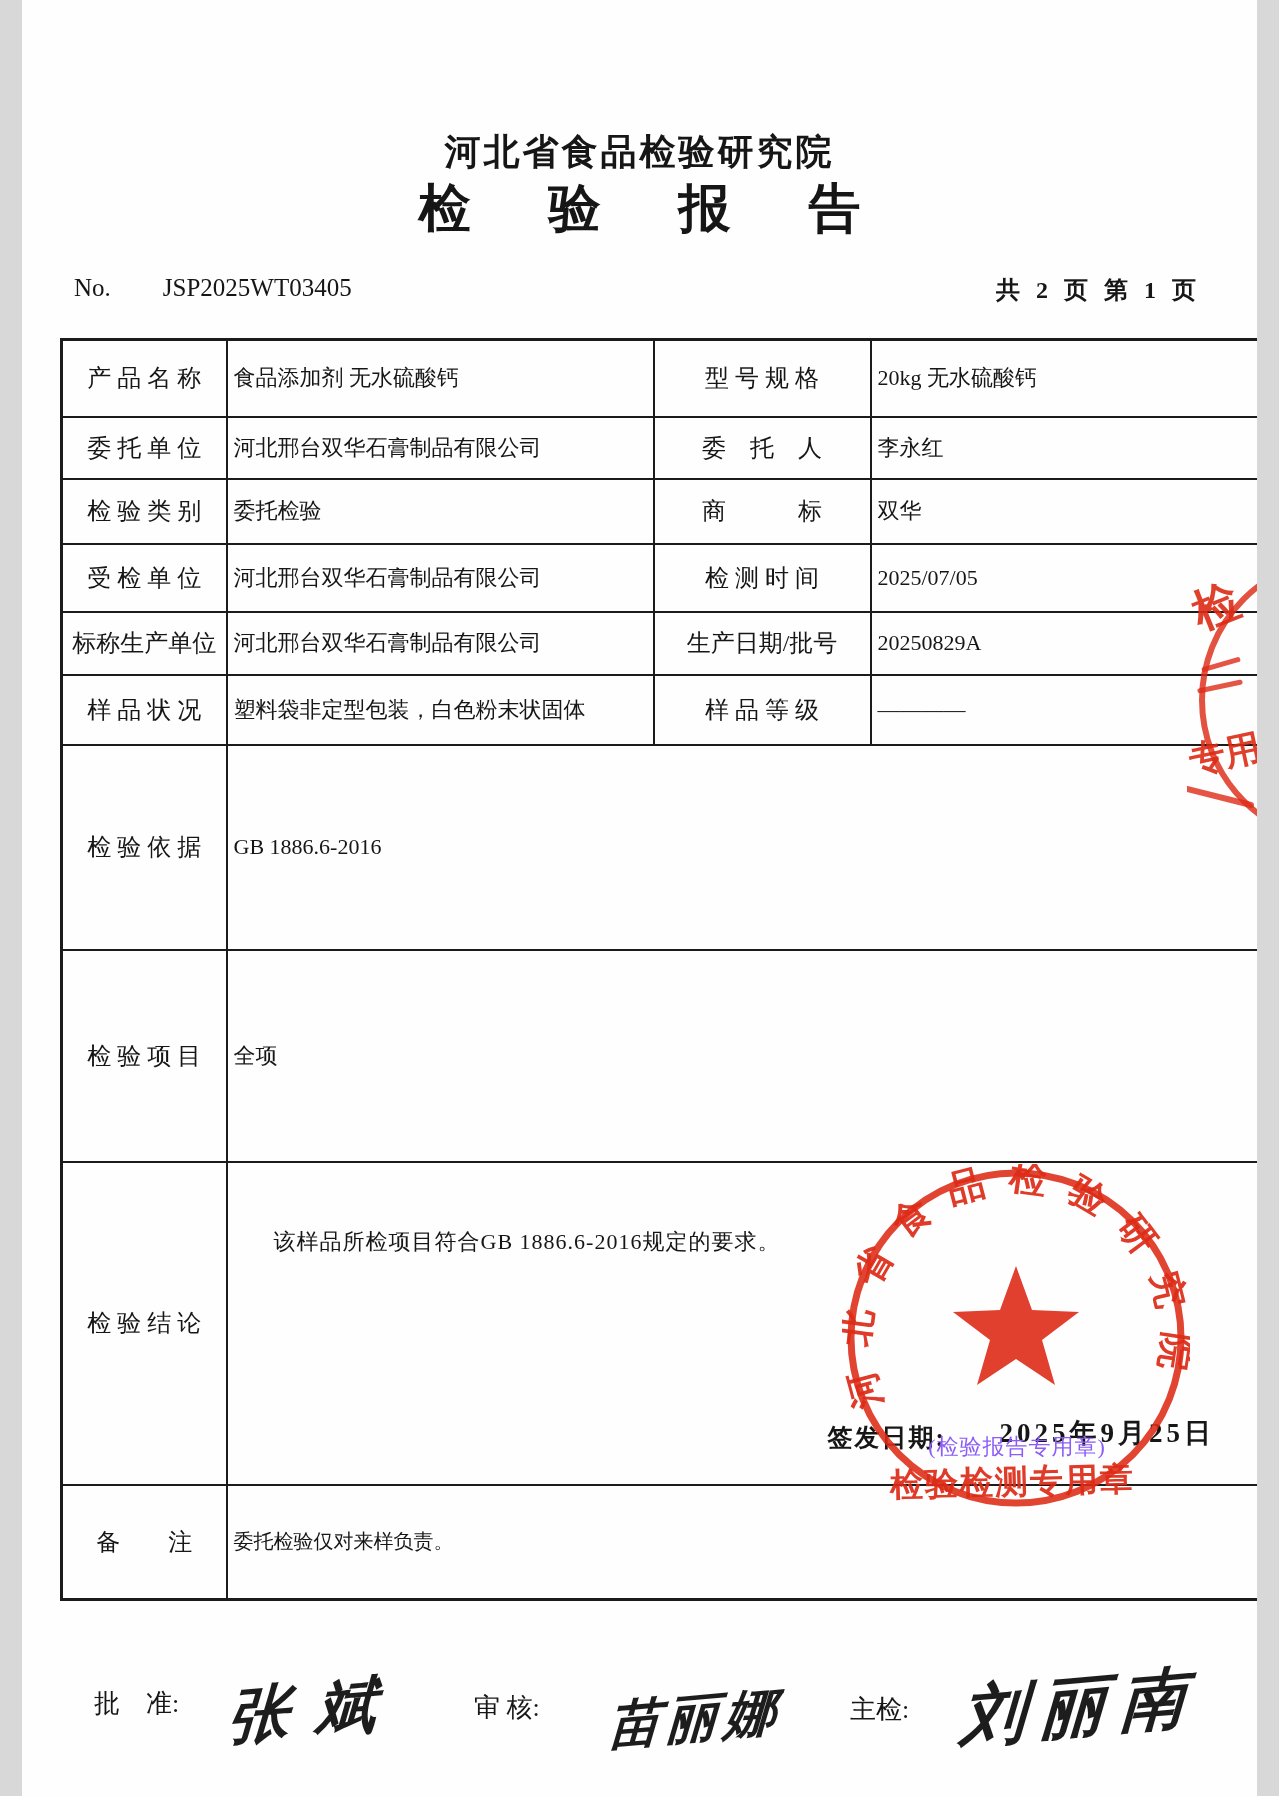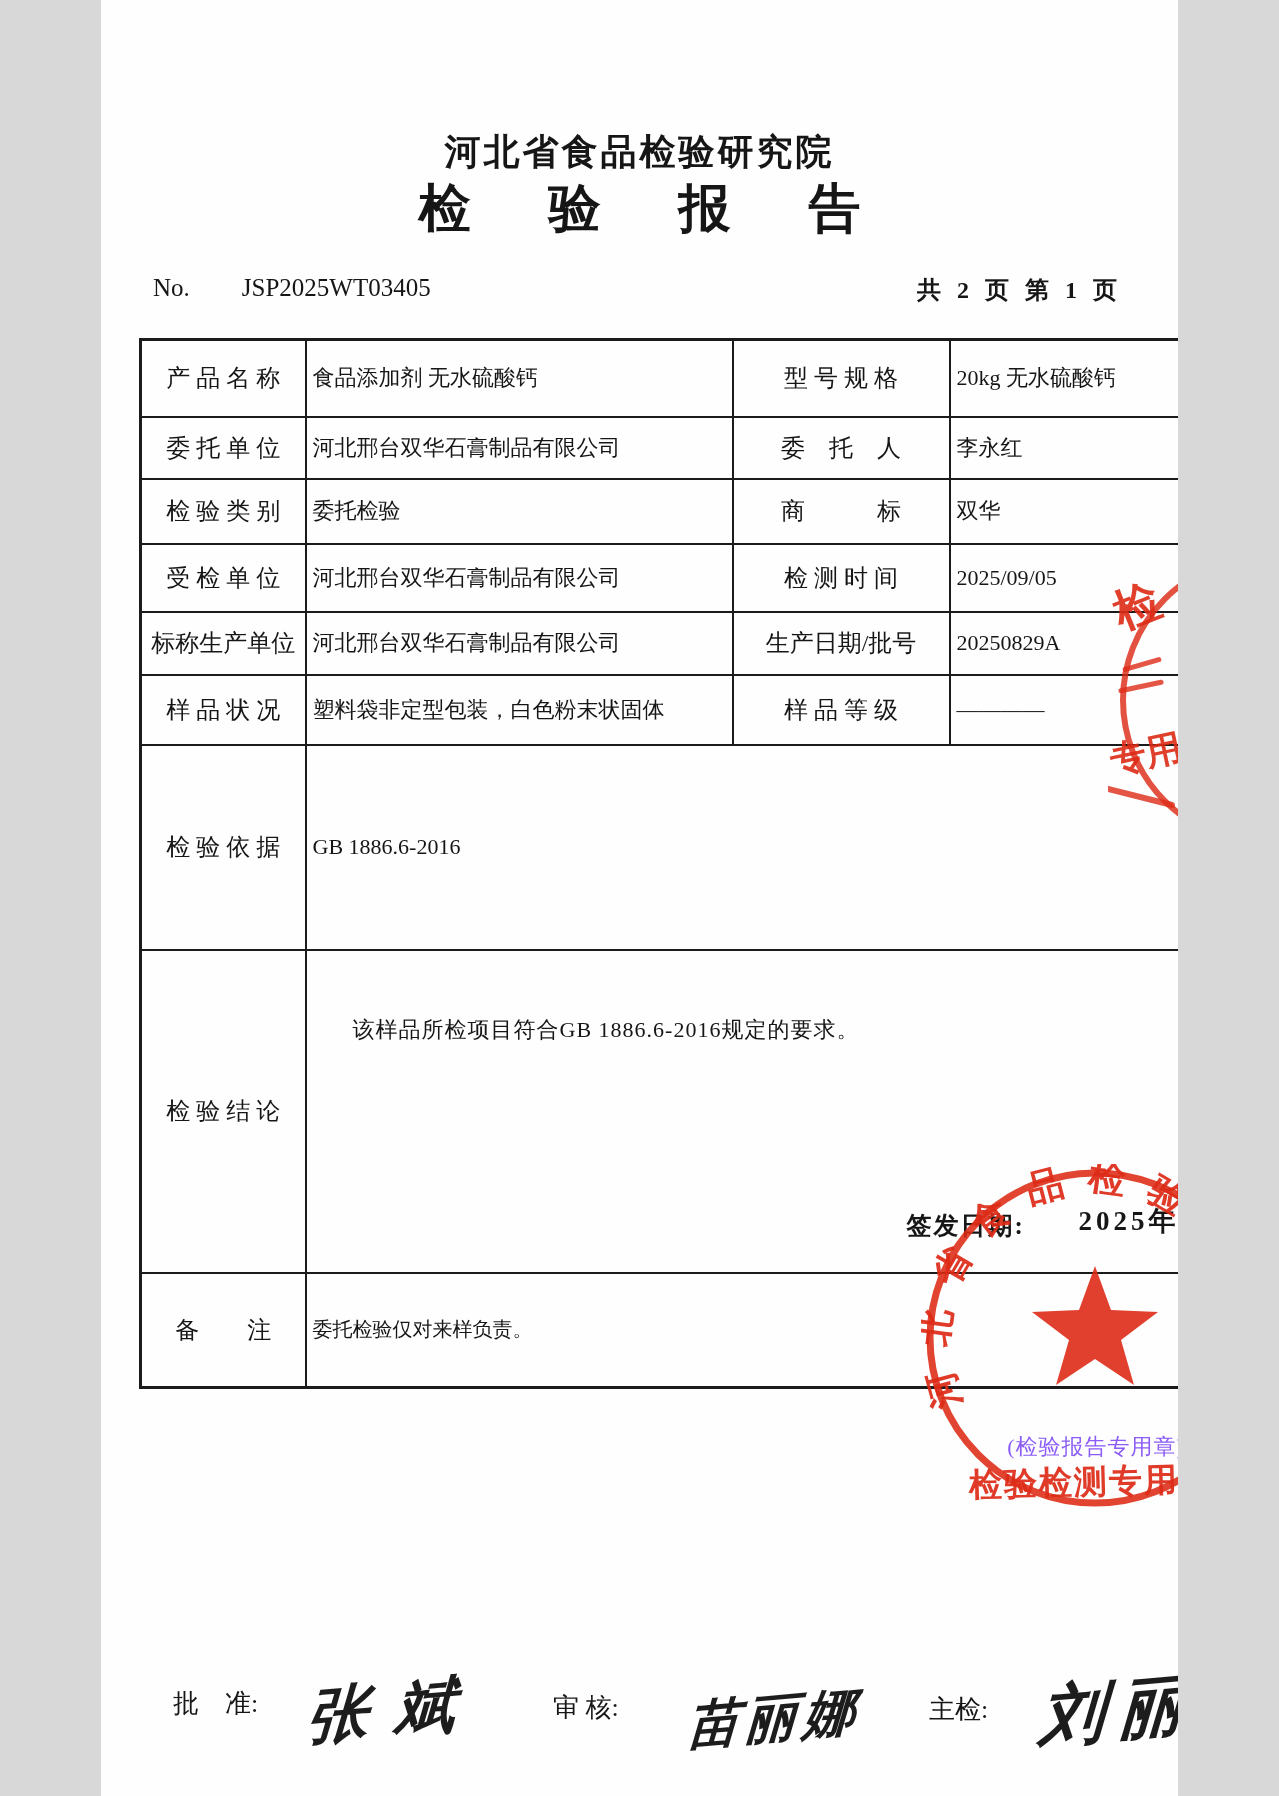--- a/index.html
+++ b/index.html
@@ -1,18 +1,18 @@
 <!DOCTYPE html>
 <html><head>
 <meta charset="utf-8">
 <style>
   html,body{margin:0;padding:0;background:#d8d8d8;}
   .page{
     position:relative;
-    width:1077px;height:1796px;
+    width:1235px;height:1796px;
     margin:0 auto;
     background:#fefefe;
     font-family:"Liberation Serif","DejaVu Serif",serif;
     color:#161616;
     overflow:hidden;
   }
   
   .org-name{
     position:absolute;top:128px;left:0;right:0;
     text-align:center;font-size:36px;font-weight:700;letter-spacing:3px;
@@ -141,37 +141,41 @@
     <tr style="height:65px">
       <td class="lab">检 验 类 别</td>
       <td class="val">委托检验</td>
       <td class="lab">商　　　标</td>
       <td class="val">双华</td>
     </tr>
     <tr style="height:68px">
       <td class="lab">受 检 单 位</td>
       <td class="val">河北邢台双华石膏制品有限公司</td>
       <td class="lab">检 测 时 间</td>
-      <td class="val">2025/09/05</td>
+      <td class="val">2025/07/05</td>
     </tr>
     <tr style="height:63px">
       <td class="lab">标称生产单位</td>
       <td class="val">河北邢台双华石膏制品有限公司</td>
       <td class="lab">生产日期/批号</td>
       <td class="val">20250829A</td>
     </tr>
     <tr style="height:70px">
       <td class="lab">样 品 状 况</td>
       <td class="val">塑料袋非定型包装，白色粉末状固体</td>
       <td class="lab">样 品 等 级</td>
       <td class="val">————</td>
     </tr>
     <tr style="height:205px">
       <td class="lab">检 验 依 据</td>
       <td class="val" colspan="3">GB 1886.6-2016</td>
+    </tr>
+    <tr style="height:212px">
+      <td class="lab">检 验 项 目</td>
+      <td class="val" colspan="3">全项</td>
     </tr>
     <tr style="height:323px">
       <td class="lab">检 验 结 论</td>
       <td class="val concl" colspan="3">
         <div class="concl-text">该样品所检项目符合GB 1886.6-2016规定的要求。</div>
         <span class="issue-label">签发日期:</span>
         <span class="issue-date">2025年9月25日</span>
       </td>
     </tr>
     <tr style="height:115px">

